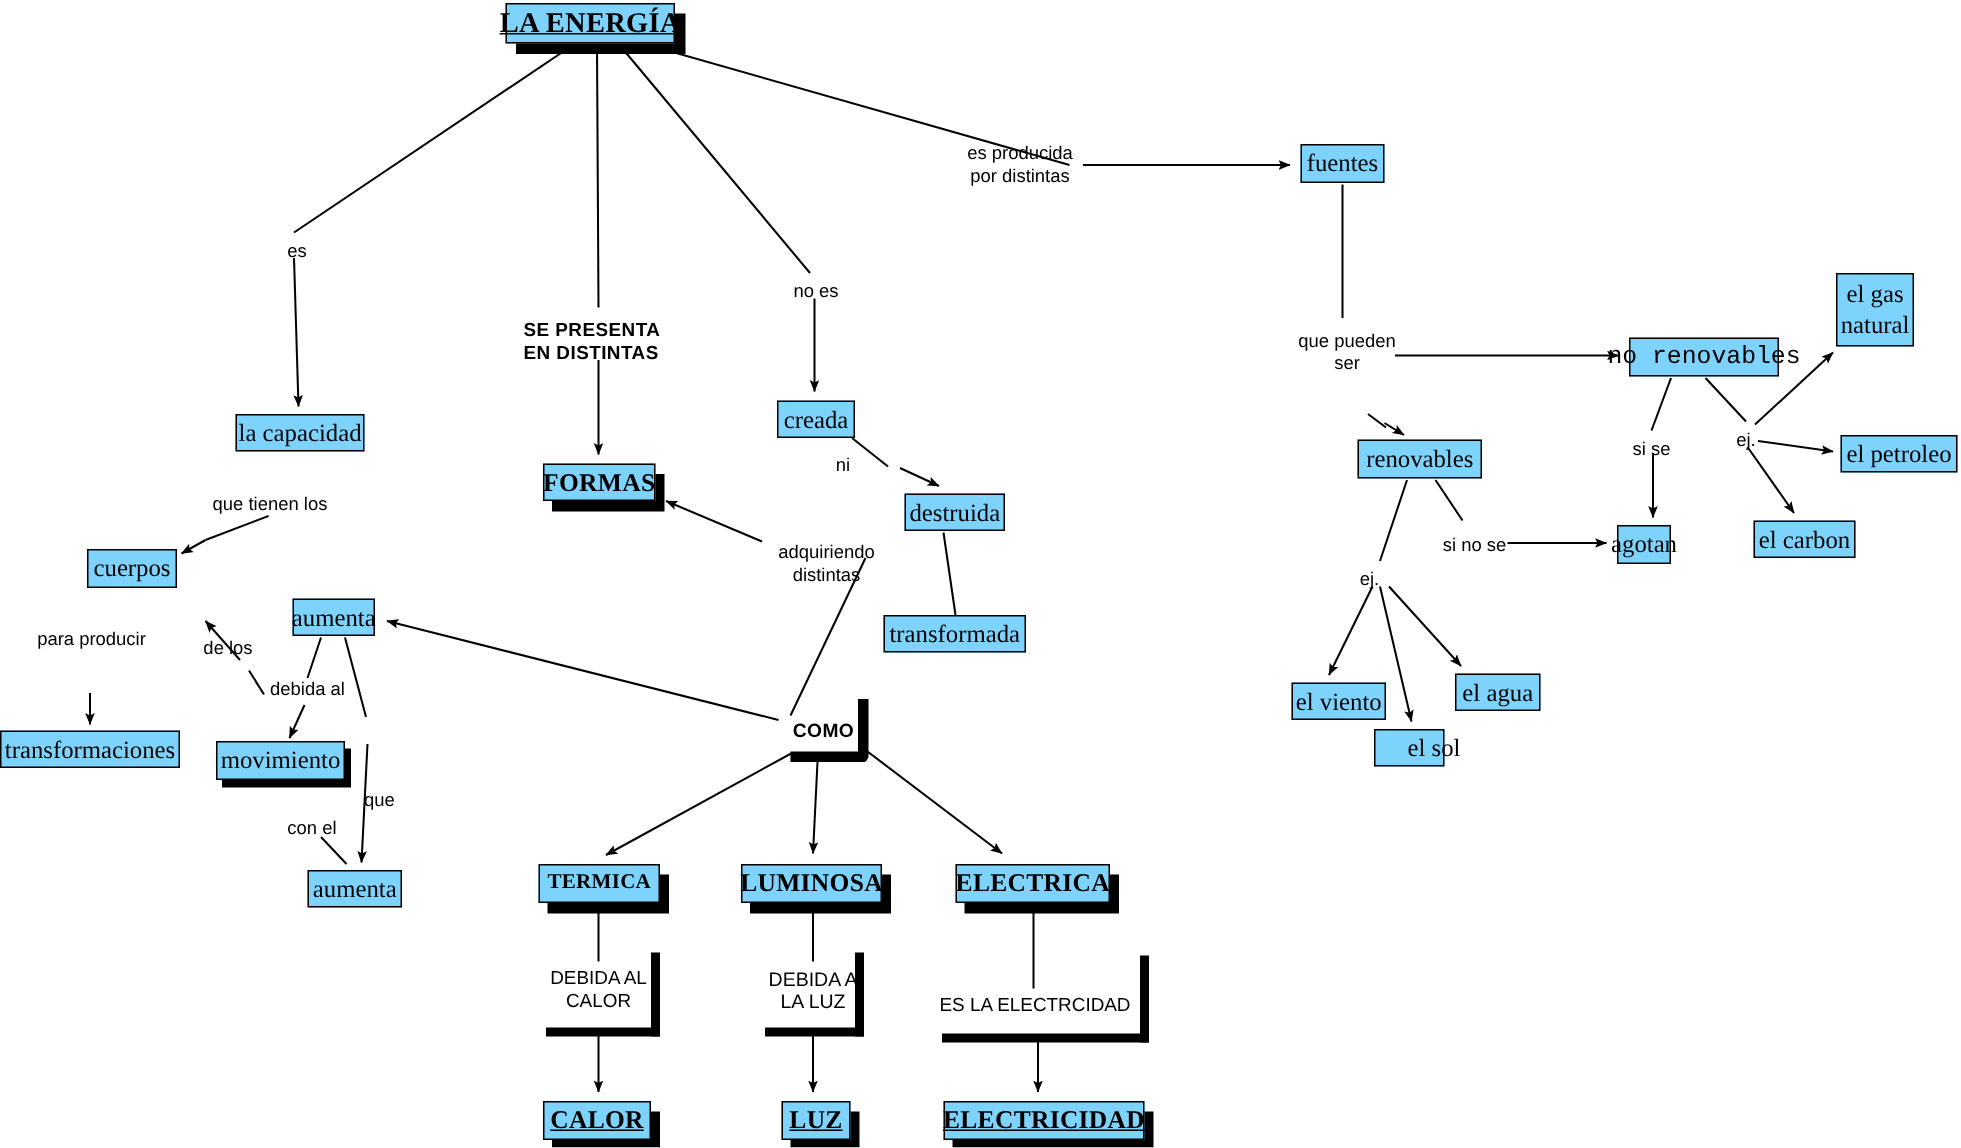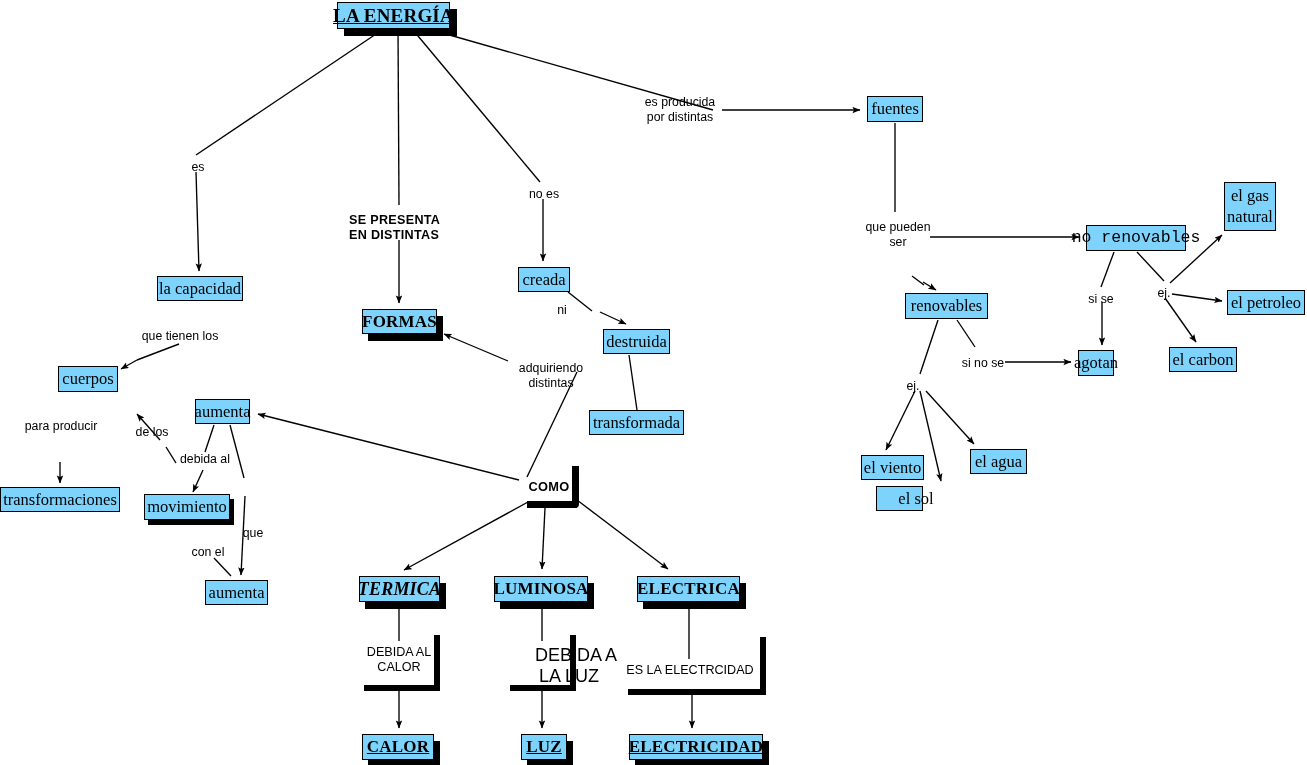--- a/index.html
+++ b/index.html
@@ -127,42 +127,42 @@
   <div class="shadow-box" style="left:148px;top:499px;width:86px;height:26px;"></div>
   <div class="node" style="left:144px;top:494px;width:86px;height:26px;z-index:2;"><span>movimiento</span></div>
 
   <div class="node" style="left:205px;top:580px;width:63px;height:25px;"><span>aumenta</span></div>
 
   <div class="lsh-r" style="left:572px;top:466px;width:7px;height:42px;border-radius:0 0 4px 0;"></div>
   <div class="lsh-b" style="left:527px;top:501px;width:50px;height:7px;"></div>
   <div class="lbl bold" style="left:523px;top:479px;width:52px;font-size:12.8px;z-index:3;"><span>COMO</span></div>
 
   <div class="shadow-box" style="left:365px;top:583px;width:81px;height:26px;"></div>
-  <div class="node bold" style="left:359px;top:576px;width:81px;height:26px;font-size:18px;z-index:2;border-width:1.8px;font-style:italic;"><span>TERMICA</span></div>
+  <div class="node bold" style="left:359px;top:576px;width:81px;height:26px;font-size:14px;z-index:2;border-width:1.8px;"><span>TERMICA</span></div>
 
   <div class="shadow-box" style="left:500px;top:583px;width:94px;height:26px;"></div>
   <div class="node bold" style="left:494px;top:576px;width:94px;height:26px;font-size:17px;z-index:2;border-width:1.8px;align-items:center;"><span>LUMINOSA</span></div>
 
   <div class="shadow-box" style="left:643px;top:583px;width:103px;height:26px;"></div>
   <div class="node bold" style="left:637px;top:576px;width:103px;height:26px;font-size:17px;z-index:2;border-width:1.8px;"><span>ELECTRICA</span></div>
 
   <div class="shadow-box" style="left:368px;top:741px;width:72px;height:26px;"></div>
   <div class="node bold underline" style="left:362px;top:734px;width:72px;height:26px;font-size:17px;z-index:2;border-width:1.8px;"><span>CALOR</span></div>
 
   <div class="shadow-box" style="left:527px;top:741px;width:46px;height:26px;"></div>
   <div class="node bold underline" style="left:521px;top:734px;width:46px;height:26px;font-size:17px;z-index:2;border-width:1.8px;"><span>LUZ</span></div>
 
   <div class="shadow-box" style="left:635px;top:741px;width:134px;height:26px;"></div>
   <div class="node bold underline" style="left:629px;top:734px;width:134px;height:26px;font-size:17px;z-index:2;border-width:1.8px;"><span>ELECTRICIDAD</span></div>
 
   <div class="node" style="left:905px;top:293px;width:83px;height:26px;justify-content:center;"><span>renovables</span></div>
   <div class="node" style="left:1086px;top:225px;width:100px;height:26px;font-family:Liberation Mono, monospace;"><span>no renovables</span></div>
   <div class="node" style="left:1078px;top:350px;width:36px;height:26px;"><span>agotan</span></div>
   <div class="node" style="left:861px;top:455px;width:63px;height:25px;"><span>el viento</span></div>
-  <div class="node" style="left:876px;top:486px;width:47px;height:25px;padding-left:38px;"><span>el sol</span></div>
+  <div class="node" style="left:916px;top:486px;width:47px;height:25px;padding-left:38px;"><span>el sol</span></div>
   <div class="node" style="left:970px;top:449px;width:57px;height:25px;"><span>el agua</span></div>
   <div class="node" style="left:1224px;top:182px;width:52px;height:49px;line-height:1.25;"><span>el gas
 natural</span></div>
   <div class="node" style="left:1227px;top:290px;width:78px;height:25px;"><span>el petroleo</span></div>
   <div class="node" style="left:1169px;top:347px;width:68px;height:25px;"><span>el carbon</span></div>
 
   <div class="lbl" style="left:186px;top:160px;width:24px;"><span>es</span></div>
   <div class="lbl bold" style="left:349px;top:213px;width:100px;text-align:left;"><span>SE PRESENTA
 EN DISTINTAS</span></div>
   <div class="lbl" style="left:524px;top:187px;width:40px;"><span>no es</span></div>
@@ -178,21 +178,21 @@
   <div class="lbl" style="left:240px;top:486px;width:26px;margin-top:40px;"><span>que</span></div>
   <div class="lbl" style="left:188px;top:545px;width:40px;"><span>con el</span></div>
 
   <div class="lsh-r" style="left:434px;top:635px;width:6px;height:56px;"></div>
   <div class="lsh-b" style="left:364px;top:685px;width:76px;height:6px;"></div>
   <div class="lbl" style="left:362px;top:645px;width:74px;font-size:12.6px;"><span>DEBIDA AL
 CALOR</span></div>
 
   <div class="lsh-r" style="left:570px;top:635px;width:6px;height:56px;"></div>
   <div class="lsh-b" style="left:510px;top:685px;width:66px;height:6px;"></div>
-  <div class="lbl" style="left:508px;top:645px;width:68px;font-size:18px;margin-left:27px;"><span>DEBIDA A
+  <div class="lbl" style="left:508px;top:645px;width:68px;font-size:13px;"><span>DEBIDA A
 LA LUZ</span></div>
 
   <div class="lsh-r" style="left:760px;top:637px;width:6px;height:58px;"></div>
   <div class="lsh-b" style="left:628px;top:689px;width:138px;height:6px;"></div>
   <div class="lbl" style="left:626px;top:663px;width:128px;font-size:12.6px;"><span>ES LA ELECTRCIDAD</span></div>
 
   <div class="lbl" style="left:862px;top:220px;width:72px;"><span>que pueden
 ser</span></div>
   <div class="lbl" style="left:1086px;top:292px;width:30px;"><span>si se</span></div>
   <div class="lbl" style="left:958px;top:356px;width:50px;"><span>si no se</span></div>

